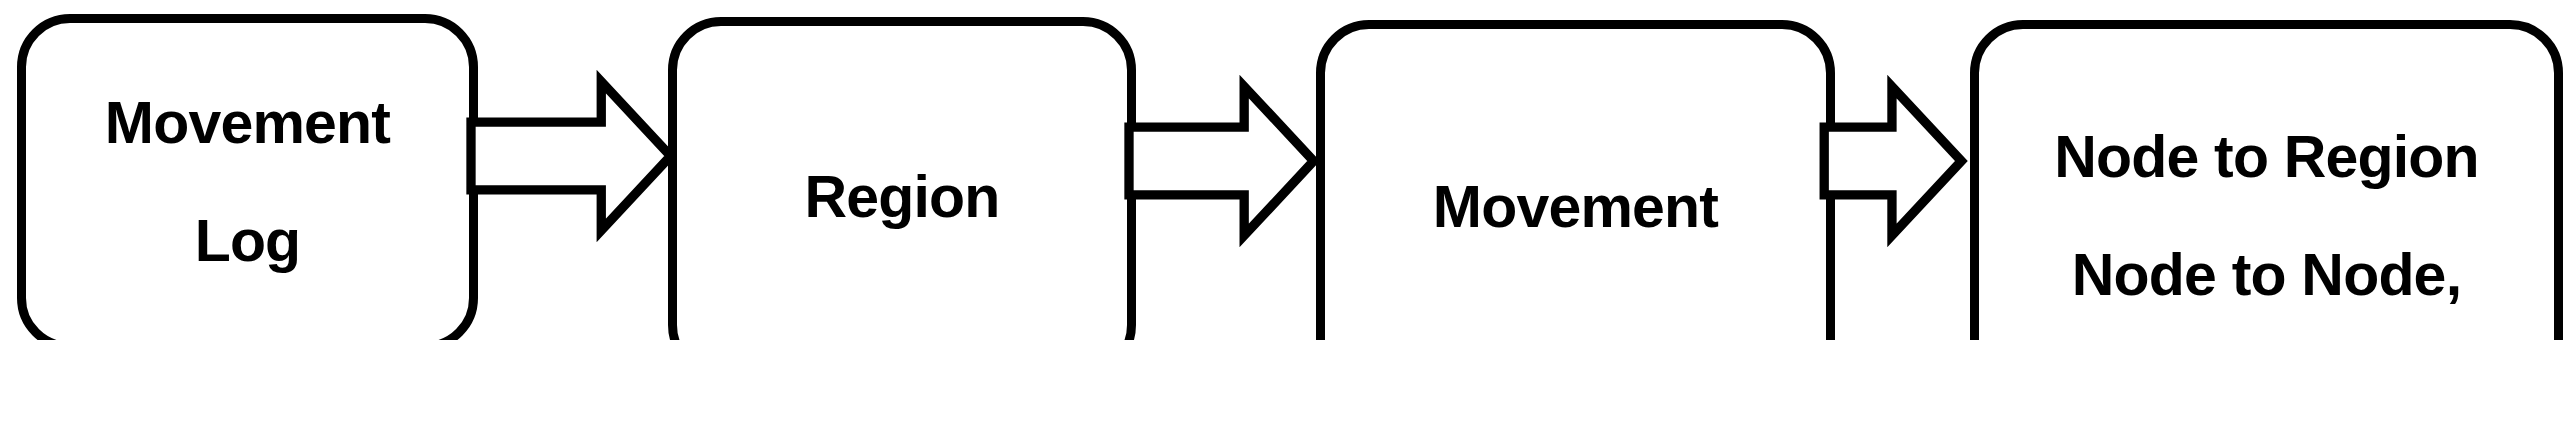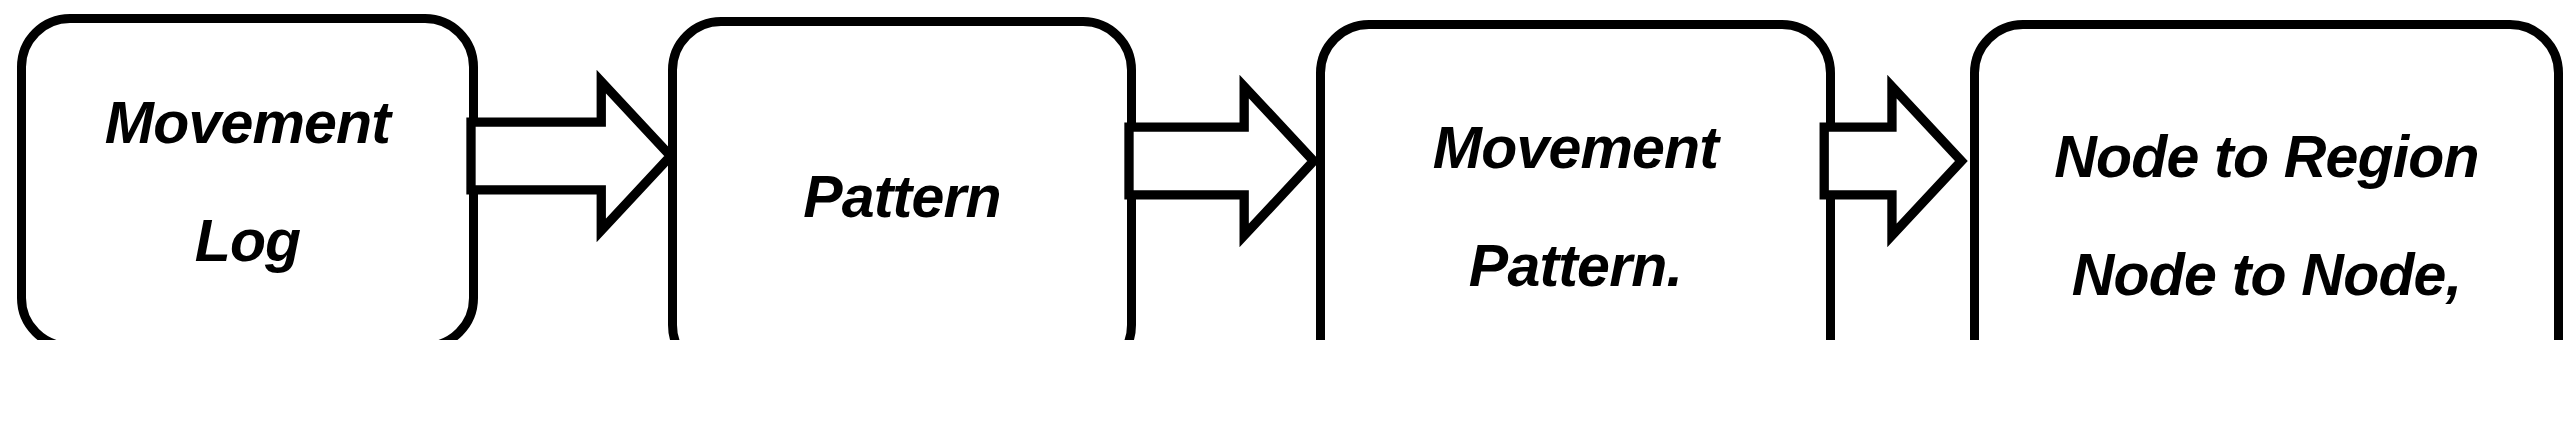--- a/index.html
+++ b/index.html
@@ -7,21 +7,20 @@
     padding: 0;
     background: #ffffff;
   }
   .canvas {
     position: relative;
     width: 2576px;
     height: 340px;
     background: #ffffff;
     font-family: "Liberation Sans", sans-serif;
     overflow: hidden;
-    font-style: italic;
   }
   .flow-box {
     position: absolute;
     box-sizing: border-box;
     background: #ffffff;
     border: 9.3px solid #000000;
     border-radius: 53px;
     display: flex;
     flex-direction: column;
     align-items: center;
@@ -62,30 +61,29 @@
   <div class="flow-box b1">
     <div>Movement</div>
     <div>Log</div>
   </div>
 
   <svg class="arrow a1" width="203" height="166" viewBox="0 0 240 196">
     <polygon points="0,58 154,58 154,10 236,98 154,186 154,138 0,138"></polygon>
   </svg>
 
   <div class="flow-box b2">
-    <div>Pattern</div>
+    <div>Region</div>
   </div>
 
   <svg class="arrow a2" width="188" height="166" viewBox="0 0 222 196">
     <polygon points="0,58 136,58 136,10 218,98 136,186 136,138 0,138"></polygon>
   </svg>
 
   <div class="flow-box b3">
     <div>Movement</div>
-    <div>Pattern.</div>
   </div>
 
   <svg class="arrow a3" width="141" height="166" viewBox="0 0 166 196">
     <polygon points="0,58 80,58 80,10 162,98 80,186 80,138 0,138"></polygon>
   </svg>
 
   <div class="flow-box b4">
     <div>Node to Region</div>
     <div>Node to Node,</div>
   </div>

